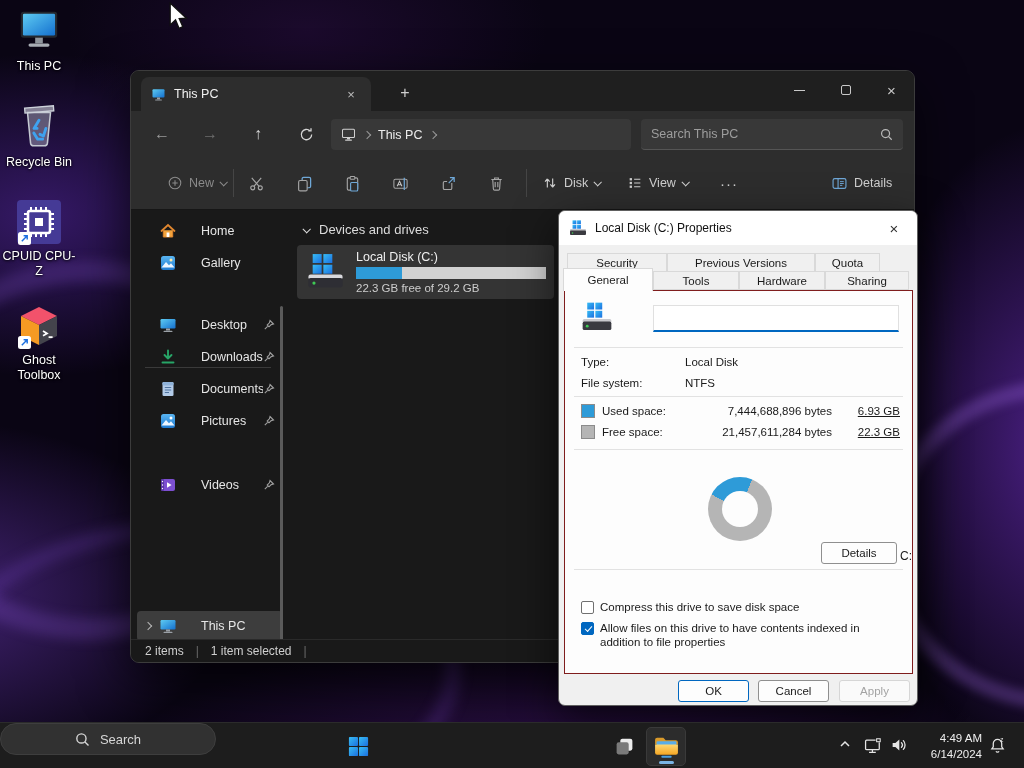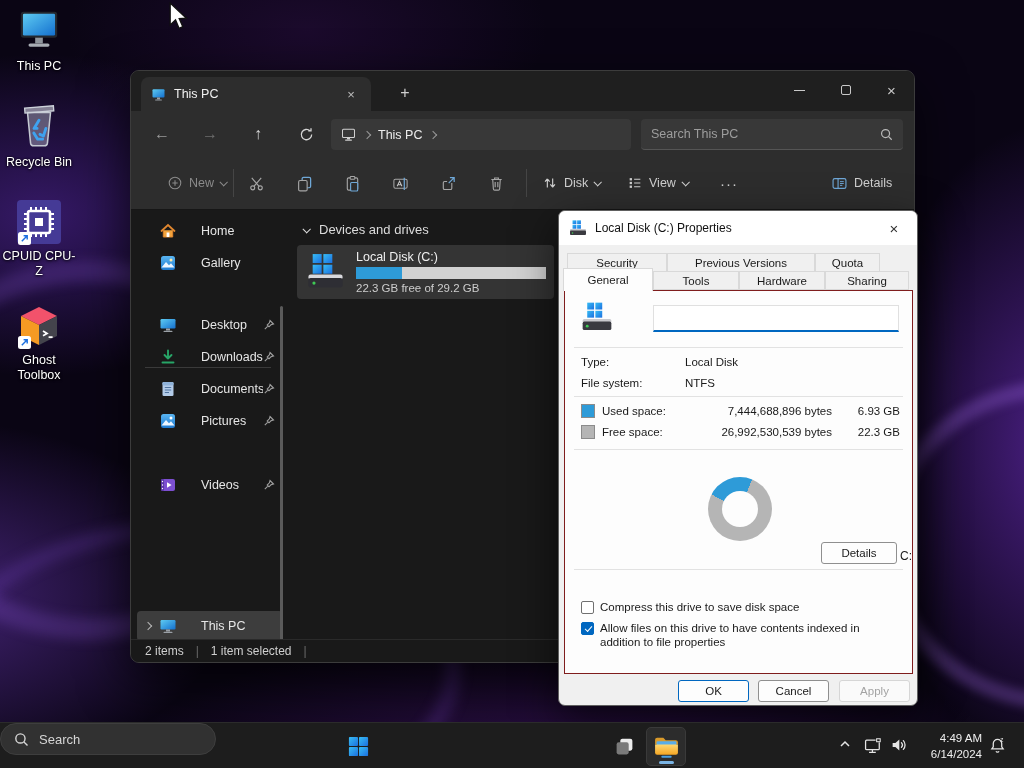--- a/index.html
+++ b/index.html
@@ -83,41 +83,41 @@
   #dlgclose { width:26px; height:24px; display:flex; align-items:center; justify-content:center; font-size:15px; color:#333; }
   .tabback { position:absolute; top:42px; height:19px; background:#f0f0f0; border:1px solid #d9d9d9; display:flex; align-items:center; justify-content:center; font-size:11.5px; color:#1a1a1a; }
   .tabfront { position:absolute; top:60px; height:19px; background:#f0f0f0; border:1px solid #d9d9d9; display:flex; align-items:center; justify-content:center; font-size:11.5px; color:#1a1a1a; }
   .tabactive { position:absolute; top:57px; height:23px; background:#fdfdfd; border:1px solid #d9d9d9; border-bottom:none; z-index:3; display:flex; align-items:center; justify-content:center; font-size:11.5px; }
   #page { position:absolute; left:5px; top:79px; width:349px; height:384px; background:#fdfdfd; border:1px solid #7f1d1d; }
   .phr { position:absolute; left:9px; right:9px; height:1px; background:#e2e2e2; }
   .prow { position:absolute; left:16px; right:12px; height:18px; display:flex; align-items:center; }
   .prow .pl { width:104px; }
   .prow .swl { width:14px; height:14px; border:1px solid #8b8b8b; margin-right:7px; flex:0 0 14px; }
   .prow .pb { flex:1; text-align:right; }
-  .prow .pg { width:68px; text-align:right; }
+  .prow .pg { width:68px; text-align:right;text-decoration:underline; }
   #vlabel { position:absolute; left:88px; top:14px; width:246px; height:27px; background:#fff; border:1px solid #e0e0e0; border-bottom:2px solid #0067c0; outline:none; font:inherit; padding:0 6px; }
   #donut { position:absolute; left:143px; top:186px; width:64px; height:64px; border-radius:50%; }
   #donut::after { content:""; position:absolute; left:14px; top:14px; width:36px; height:36px; border-radius:50%; background:#fdfdfd; }
   #drivecap { position:absolute; left:0; top:258px; width:100%; text-align:right; font-size:12px; }
   .dbtn { position:absolute; height:22px; background:#fdfdfd; border:1px solid #8f8f8f; border-radius:3px; font-size:11.5px; display:flex; align-items:center; justify-content:center; color:#1a1a1a; }
   #btndetails { left:256px; top:251px; width:76px; }
   .cbrow { position:absolute; left:16px; right:10px; display:flex; gap:6px; }
   .cbox { width:13px; height:13px; border:1px solid #707070; background:#fff; border-radius:2px; flex:0 0 13px; position:relative; margin-top:1px; }
   .cbox.checked { background:#0067c0; border-color:#0067c0; }
   .cbox.checked::after { content:""; position:absolute; left:2.5px; top:3px; width:6px; height:3px; border-left:1.6px solid #fff; border-bottom:1.6px solid #fff; transform:rotate(-48deg); }
   .cblab { line-height:1.25; }
   #btnok { left:119px; top:469px; width:71px; border:1px solid #0067c0; }
   #btncancel { left:199px; top:469px; width:71px; }
   #btnapply { left:280px; top:469px; width:71px; color:#a3a3a3; border-color:#d6d6d6; background:#fafafa; }
 
   
   #taskbar { position:absolute; left:0; bottom:0; width:1024px; height:46px; background:#1d1d1d; border-top:1px solid #2b2b2b; }
   .tkbtn { position:absolute; display:flex; align-items:center; justify-content:center; border-radius:4px; }
   #tstart { left:341px; top:7px; width:34px; height:32px; }
-  #tsearch { left:383px; top:7px; width:216px; height:32px; background:#313131; border:1px solid #3e3e3e; border-radius:16px; display:flex; align-items:center; gap:10px; padding:12px 13px; }
+  #tsearch { left:383px; top:7px; width:216px; height:32px; background:#313131; border:1px solid #3e3e3e; border-radius:16px; display:flex; align-items:center; gap:10px; padding:12px 13px;justify-content:center; }
   #tsearch .stx { font-size:13px; color:#d6d6d6; }
   #ttask { left:606px; top:6px; width:36px; height:34px; }
   #texpl { left:646px; top:4px; width:40px; height:39px; background:#2c2c2c; border:1px solid #3a3a3a; border-radius:5px; }
   #texpl .ind { position:absolute; left:12px; bottom:1px; width:15px; height:3px; border-radius:2px; background:#7ab4e4; }
   #tchev { position:absolute; left:838px; top:14px; color:#e4e4e4; }
   #tnet { position:absolute; left:864px; top:13px; }
   #tvol { position:absolute; left:890px; top:13px; }
   #tclock { position:absolute; left:912px; top:7px; width:70px; text-align:right; color:#efefef; font-size:11.5px; line-height:16px; }
   #tbell { position:absolute; left:988px; top:13px; }
 
@@ -559,21 +559,21 @@
 
     <div class="prow" style="top:111px">
       <span class="swl" style="background: rgb(46, 155, 216);"></span>
       <span class="pl" style="width:83px">Used space:</span>
       <span class="pb">7,444,688,896 bytes</span>
       <span class="pg">6.93 GB</span>
     </div>
     <div class="prow" style="top:132px">
       <span class="swl" style="background: rgb(181, 181, 181);"></span>
       <span class="pl" style="width:83px">Free space:</span>
-      <span class="pb">26,992,530,539 bytes</span>
+      <span class="pb">21,457,611,284 bytes</span>
       <span class="pg">22.3 GB</span>
     </div>
 
     <div class="phr" style="top:158px"></div>
 
 
     <div id="donut" style="background: conic-gradient(from -63deg, rgb(46, 155, 216) 0deg, rgb(46, 155, 216) 85.32deg, rgb(181, 181, 181) 0deg);"></div>
     <div id="drivecap">Drive C:</div>
     <div class="dbtn" id="btndetails">
         <span>Details</span>

